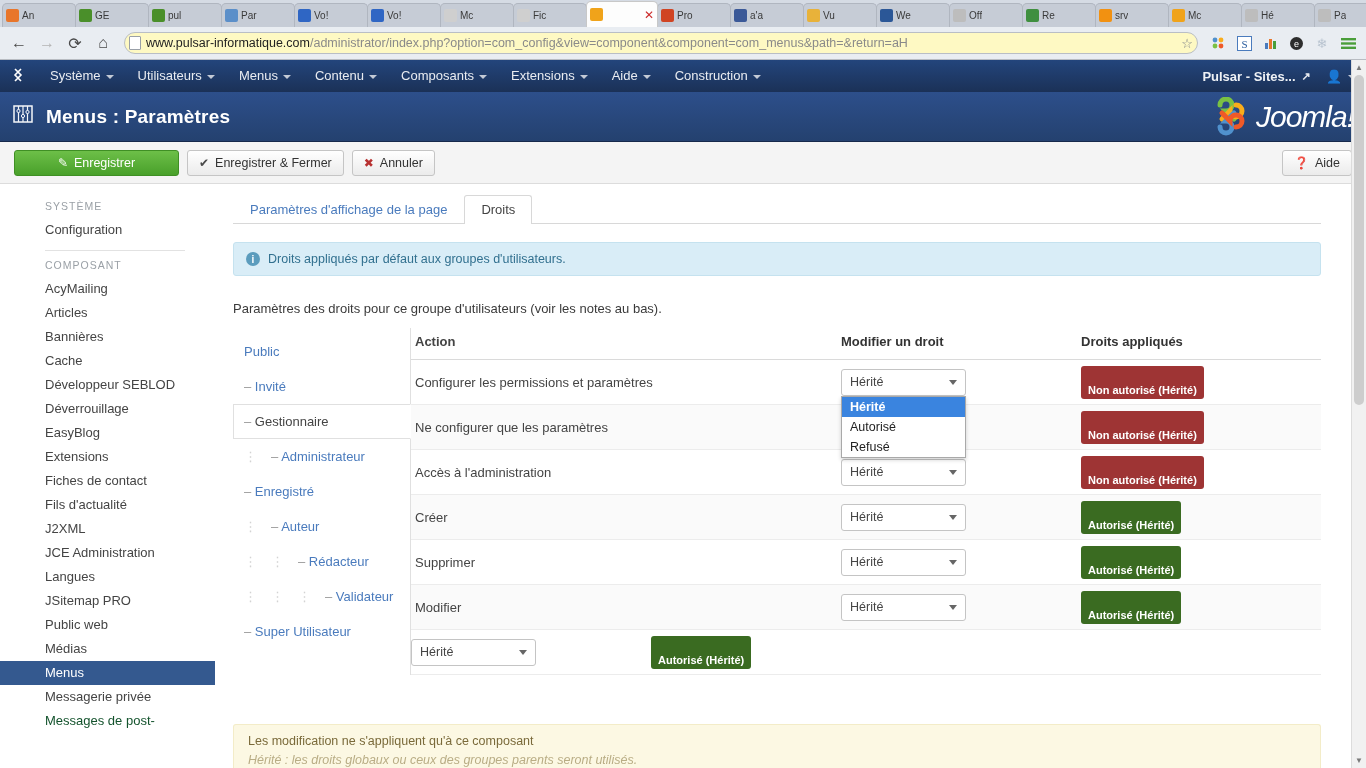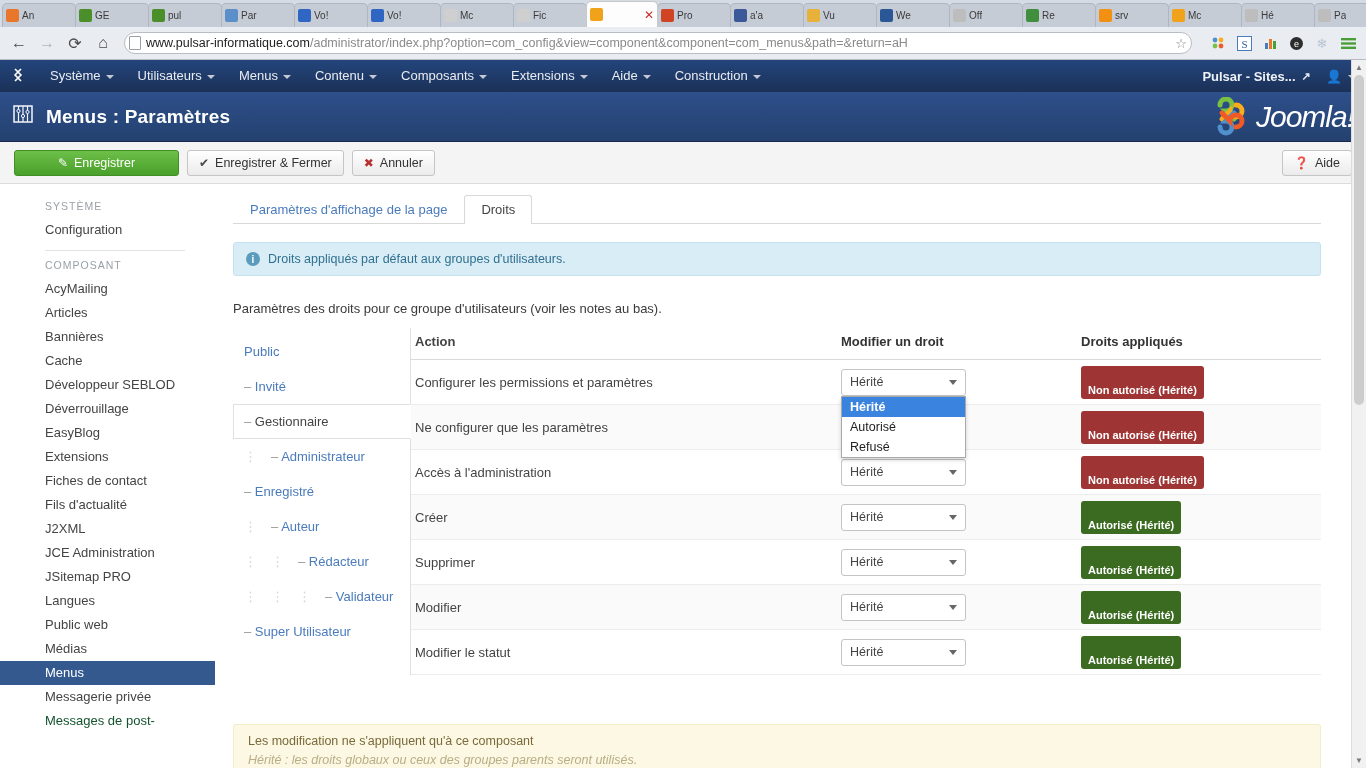--- a/index.html
+++ b/index.html
@@ -102,26 +102,26 @@
   .navbtn {
     width: 26px; height: 26px;
     display: flex; align-items: center; justify-content: center;
     color: #4a4a4a; font-size: 16px;
     margin-right: 2px;
   }
   .navbtn.dim { color: #b4b4b4; }
   .urlbar {
     flex: 1;
     height: 22px;
-    background: #ffffff;
+    background: #fef9c3;
     border: 1px solid #b9bec5;
     border-radius: 11px;
     display: flex;
     align-items: center;
-    margin: 0 12px 0 6px;
+    margin: 0 6px 0 6px;
     padding: 0 4px;
     font-size: 12.5px;
     color: #222;
     overflow: hidden;
     white-space: nowrap;
   }
   .urlbar .pageicon {
     width: 12px; height: 14px;
     border: 1px solid #9aa0a8;
     border-radius: 1px;
@@ -661,22 +661,22 @@
           <div class="side-item">Bannières</div>
           <div class="side-item">Cache</div>
           <div class="side-item">Développeur SEBLOD</div>
           <div class="side-item">Déverrouillage</div>
           <div class="side-item">EasyBlog</div>
           <div class="side-item">Extensions</div>
           <div class="side-item">Fiches de contact</div>
           <div class="side-item">Fils d'actualité</div>
           <div class="side-item">J2XML</div>
           <div class="side-item">JCE Administration</div>
+          <div class="side-item">Langues</div>
           <div class="side-item">JSitemap PRO</div>
-          <div class="side-item">Langues</div>
           <div class="side-item">Public web</div>
           <div class="side-item">Médias</div>
           <div class="side-item active">Menus</div>
           <div class="side-item">Messagerie privée</div>
           <div class="side-item side-fade">Messages de post-</div>
         </div>
     </div>
 
     <div class="main">
 
@@ -770,21 +770,20 @@
                 <div class="c-action">Modifier</div>
                 <div class="c-select sel-open-wrap">
                   <div class="sel">
                     <span>Hérité</span>
                     <span class="arrow"></span>
                   </div>
                 </div>
                 <div class="c-applied"><span class="badge allow">Autorisé (Hérité)</span></div>
               </div>
               <div class="pt-row">
-                <div class="c-action">Modifier le statut</div>
                 <div class="c-select sel-open-wrap">
                   <div class="sel">
                     <span>Hérité</span>
                     <span class="arrow"></span>
                   </div>
                 </div>
                 <div class="c-applied"><span class="badge allow">Autorisé (Hérité)</span></div>
               </div>
             </div>
         </div>

